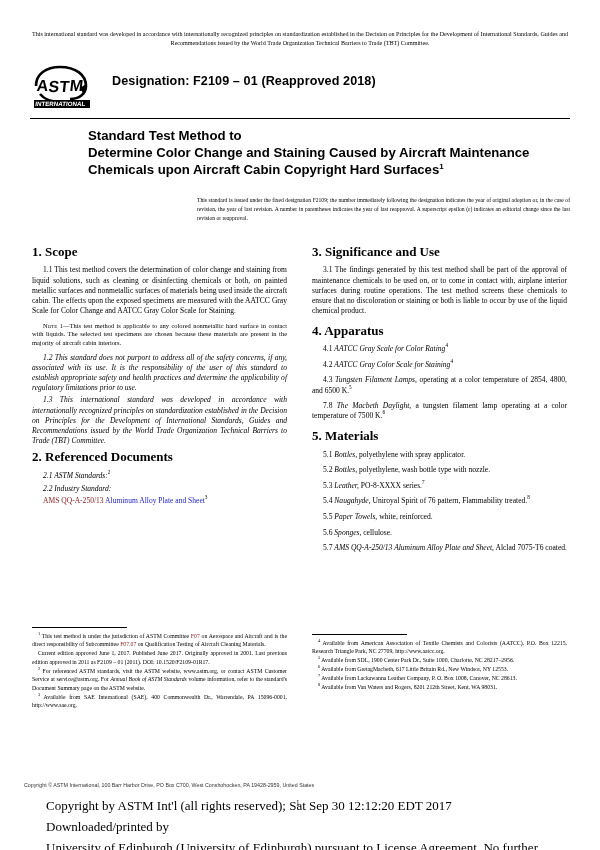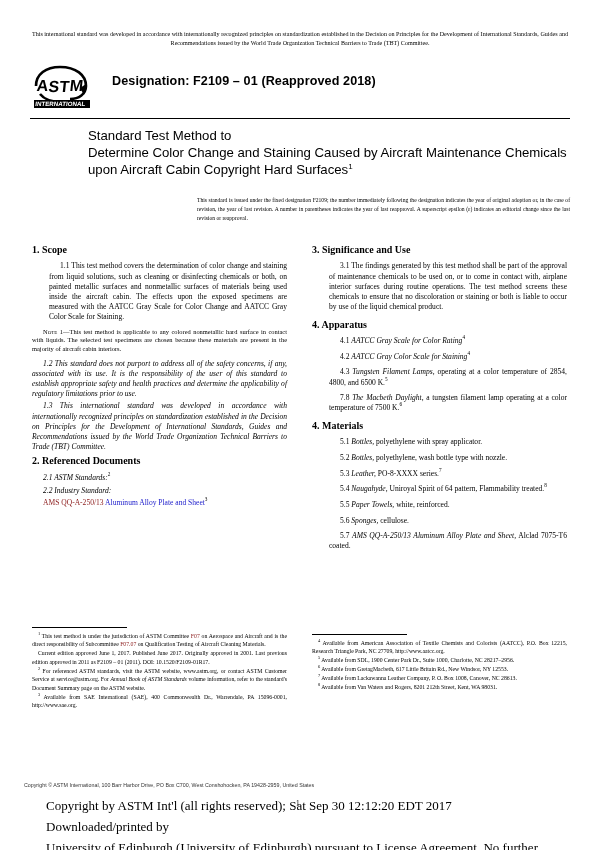--- a/index.html
+++ b/index.html
@@ -74,21 +74,21 @@
     background: #000;
   }
 
   
   .title {
     position: absolute;
     left: 88px;
     top: 127px;
     width: 482px;
     font-family: "Liberation Sans", sans-serif;
-    font-weight: normal;
+    font-weight: bold;
     font-size: 13.2px;
     line-height: 1.30;
   }
   .title sup { font-size: 8px; vertical-align: super; }
 
   
   .issuance {
     position: absolute;
     left: 197px;
     top: 196px;
@@ -105,32 +105,32 @@
     font-size: 7.55px;
     line-height: 1.345;
     text-align: justify;
   }
   .col-left  { left: 32px;  top: 243px; }
   .col-right { left: 312px; top: 243px; }
 
   h2.sec {
     font-family: "Liberation Serif", serif;
     font-weight: bold;
-    font-size: 10px;
+    font-size: 13px;
     margin: 0 0 5px 0;
     padding: 0;
     text-align: left;
   }
   .sec-gap { margin-top: 11px; }
 
   p.para {
     margin: 0 0 2px 0;
     text-indent: 11px;
   }
-  p.para.spaced { margin-bottom: 5.5px; margin-left: 17px; }
+  p.para.spaced { margin-bottom: 5.5px; }
   p.para em, p.para i { font-style: italic; font-family: Liberation Serif, serif; }
   p.para sup { font-size: 5.2px; vertical-align: super; line-height: 0; }
 
   p.italpara {
     margin: 0 0 2px 0;
     text-indent: 11px;
     font-style: italic;
   }
 
   p.note {
@@ -278,29 +278,29 @@
     <h2 class="sec sec-gap">4. Apparatus</h2>
 
     <p class="para spaced"><span>4.1 </span><i>AATCC Gray Scale for Color Rating</i><sup>4</sup></p>
 
     <p class="para spaced"><span>4.2 </span><i>AATCC Gray Color Scale for Staining</i><sup>4</sup></p>
 
     <p class="para spaced"><span>4.3 </span><i>Tungsten Filament Lamps,</i><span> operating at a color temperature of 2854, 4800, and 6500 K.</span><sup>5</sup></p>
 
     <p class="para spaced"><span>7.8 </span><i>The Macbeth Daylight,</i><span> a tungsten filament lamp operating at a color temperature of 7500 K.</span><sup>6</sup></p>
 
-    <h2 class="sec sec-gap">4. Materials</h2>
+    <h2 class="sec sec-gap">5. Materials</h2>
 
     <p class="para spaced"><span>5.1 </span><i>Bottles,</i><span> polyethylene with spray applicator.</span></p>
 
     <p class="para spaced"><span>5.2 </span><i>Bottles,</i><span> polyethylene, wash bottle type with nozzle.</span></p>
 
     <p class="para spaced"><span>5.3 </span><i>Leather,</i><span> PO-8-XXXX series.</span><sup>7</sup></p>
 
-    <p class="para spaced"><span>5.4 </span><i>Naugahyde,</i><span> Uniroyal Spirit of 64 pattern, Flammability treated.</span><sup>8</sup></p>
+    <p class="para spaced"><span>5.4 </span><i>Naugahyde,</i><span> Uniroyal Spirit of 76 pattern, Flammability treated.</span><sup>8</sup></p>
 
     <p class="para spaced"><span>5.5 </span><i>Paper Towels,</i><span> white, reinforced.</span></p>
 
     <p class="para spaced"><span>5.6 </span><i>Sponges,</i><span> cellulose.</span></p>
 
     <p class="para spaced"><span>5.7 </span><i>AMS QQ-A-250/13 Aluminum Alloy Plate and Sheet,</i><span> Alclad 7075-T6 coated.</span></p>
   </div>
 
   <div class="fn-rule fn-rule-left"></div>
   <div class="fn-rule fn-rule-right"></div>

